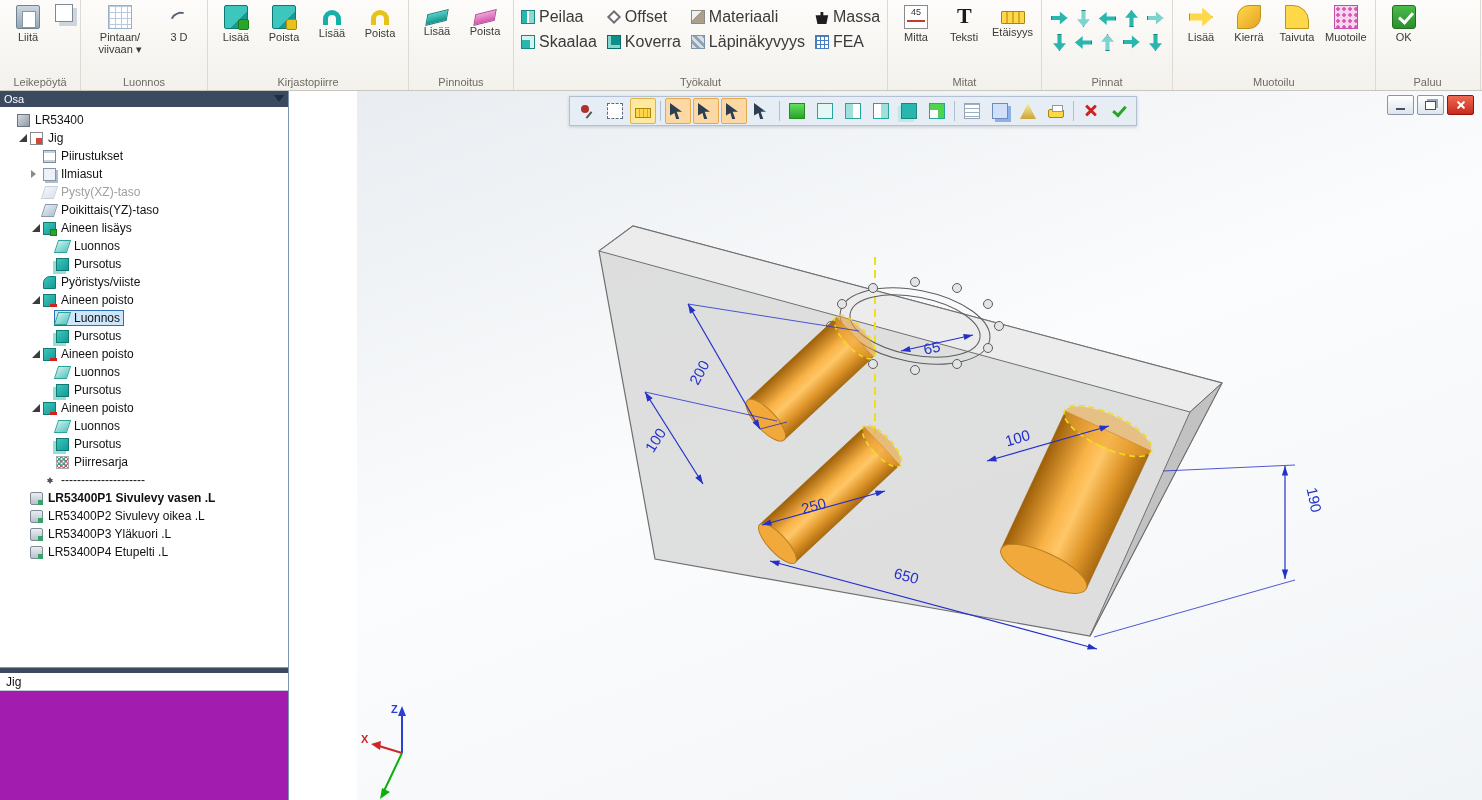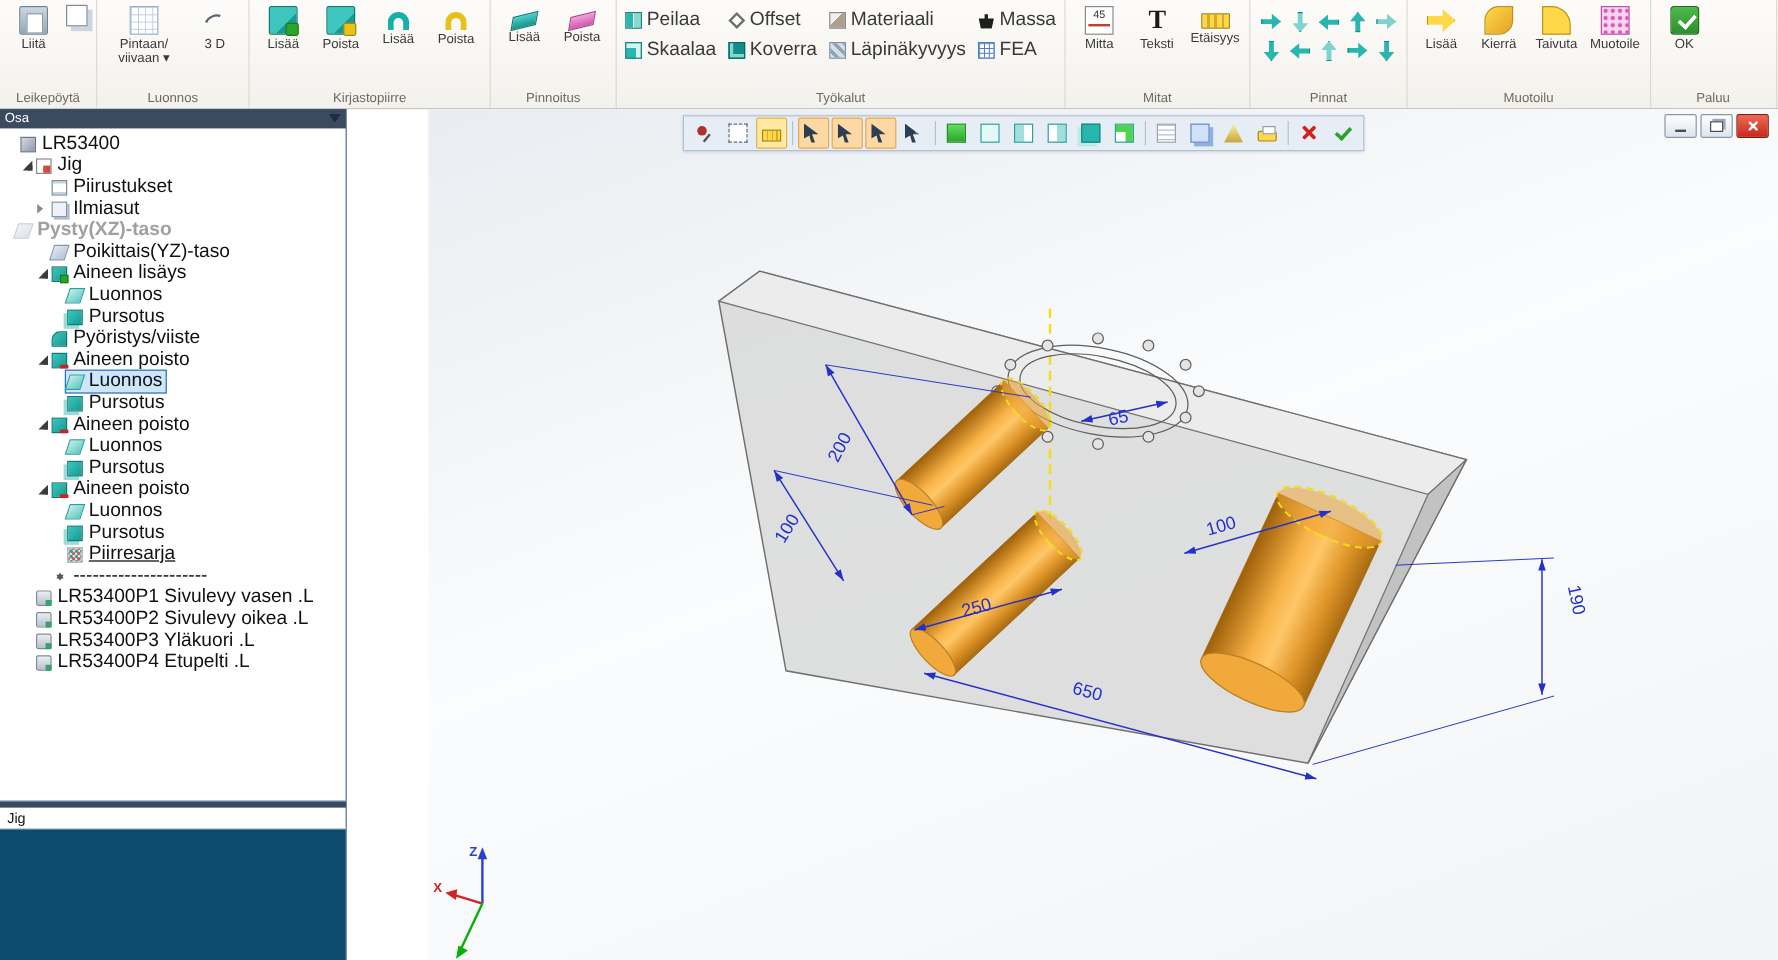--- a/index.html
+++ b/index.html
@@ -69,32 +69,32 @@
   .si-scale{background:#29b6ae;border:1px solid #18877f;box-shadow:inset -4px 4px 0 #d4f2f0}
   .si-shell{background:#0f8f88;border:1px solid #0a6b66;box-shadow:inset 3px -3px 0 #86d6d0}
   .si-transparency{background:repeating-linear-gradient(45deg,#d6dee6 0 3px,#90a4b8 3px 6px);border:1px solid #7d93a8}
   .si-fea{background:#fff;border:1px solid #4a7cc0;background-image:linear-gradient(#4a7cc0 1px,transparent 1px),linear-gradient(90deg,#4a7cc0 1px,transparent 1px);background-size:4px 4px}
   .pi{width:15px;height:15px;display:block;background:#29b6ae;border:1px solid #18877f;
       clip-path:polygon(0 38%,55% 38%,55% 12%,100% 50%,55% 88%,55% 62%,0 62%)}
   .pi.r90{transform:rotate(90deg)} .pi.r180{transform:rotate(180deg)} .pi.r270{transform:rotate(270deg)}
   .pi.alt{background:#7fd3ce}
 
   
-  #left{position:absolute;left:0;top:91px;width:289px;bottom:0;background:#0c4a6e;border-right:1px solid #7f95b5;box-sizing:border-box}
+  #left{position:absolute;left:0;top:91px;width:289px;bottom:0;background:#a21caf;border-right:1px solid #7f95b5;box-sizing:border-box}
   .panel-header{height:16px;background:#3c4a60;color:#fff;font-size:11px;line-height:16px;padding-left:4px;position:relative}
   .corner-tri{position:absolute;right:4px;top:4px;width:0;height:0;border-left:5px solid transparent;border-right:5px solid transparent;border-top:7px solid #1d2d48}
   #tree{position:absolute;left:0;top:16px;width:100%;height:561px;background:#fff;border-bottom:1px solid #7f95b5;
         overflow:hidden;box-sizing:border-box;padding-top:4px}
   .trow{height:18px;display:flex;align-items:center;cursor:pointer;white-space:nowrap}
   .tw{width:11px;flex:none;display:flex;align-items:center;justify-content:center}
   .tw-exp{width:0;height:0;border:4px solid transparent;border-bottom-color:#3c3c3c;border-right-color:#3c3c3c}
   .tw-col{width:0;height:0;border:4px solid transparent;border-left:5px solid #8a8a8a}
   .trow-inner{display:flex;align-items:center;padding:0 3px 0 1px;border:1px solid transparent}
   .trow.sel .trow-inner{background:#cde6fa;border-color:#2f6fb4}
-  .tlab{font-size:16px;color:#111}
+  .tlab{font-size:12px;color:#111}
   .trow.gray .tlab{color:#a0a0a0}
   .tico{width:13px;height:13px;display:inline-block;margin-right:5px;flex:none;position:relative;box-sizing:border-box}
   .tico-part{background:linear-gradient(135deg,#d6dbe1,#8f99a6);border:1px solid #6a7480}
   .tico-jig{background:#fff;border:1px solid #8a8a8a}
   .tico-jig::after{content:"";position:absolute;right:0;bottom:0;width:6px;height:6px;background:#d04a3a}
   .tico-drawing{background:#fff;border:1px solid #7d8a96;box-shadow:inset 0 2px 0 #c2d2e0,inset 0 -2px 0 #c2d2e0}
   .tico-views{background:#eef2f8;border:1px solid #8896aa;box-shadow:2px 2px 0 #aebcd2}
   .tico-plane{background:linear-gradient(135deg,#e2e9f2,#b4c3d6);border:1px solid #8899aa;transform:skewX(-18deg)}
   .trow.gray .tico-plane{opacity:.45}
   .tico-add{background:linear-gradient(135deg,#3cc6be,#169a92);border:1px solid #0d7a74}
@@ -386,21 +386,21 @@
       </div>
       <div class="trow" style="padding-left: 30px;">
         <span class="tw">
           <span class="tw-col"></span>
         </span>
         <span class="trow-inner">
           <span class="tico tico-views"></span>
           <span class="tlab">Ilmiasut</span>
         </span>
       </div>
-      <div class="trow gray" style=" font-weight: bold;">
+      <div class="trow gray" style="padding-left: 30px;">
         <span class="tw"></span>
         <span class="trow-inner">
           <span class="tico tico-plane"></span>
           <span class="tlab">Pysty(XZ)-taso</span>
         </span>
       </div>
       <div class="trow" style="padding-left: 30px;">
         <span class="tw"></span>
         <span class="trow-inner">
           <span class="tico tico-plane"></span>
@@ -499,35 +499,35 @@
           <span class="tlab">Luonnos</span>
         </span>
       </div>
       <div class="trow" style="padding-left: 43px;">
         <span class="tw"></span>
         <span class="trow-inner">
           <span class="tico tico-extrude"></span>
           <span class="tlab">Pursotus</span>
         </span>
       </div>
-      <div class="trow" style="padding-left: 43px; text-decoration: underline;">
+      <div class="trow" style="padding-left: 43px;">
         <span class="tw"></span>
         <span class="trow-inner">
           <span class="tico tico-pattern"></span>
           <span class="tlab">Piirresarja</span>
         </span>
       </div>
       <div class="trow" style="padding-left: 30px;">
         <span class="tw"></span>
         <span class="trow-inner">
           <span class="tico tico-separator"></span>
           <span class="tlab">---------------------</span>
         </span>
       </div>
-      <div class="trow" style="padding-left: 17px;">
+      <div class="trow" style="padding-left: 17px; font-weight: bold;">
         <span class="tw"></span>
         <span class="trow-inner">
           <span class="tico tico-sheetpart"></span>
           <span class="tlab">LR53400P1 Sivulevy vasen .L</span>
         </span>
       </div>
       <div class="trow" style="padding-left: 17px;">
         <span class="tw"></span>
         <span class="trow-inner">
           <span class="tico tico-sheetpart"></span>

